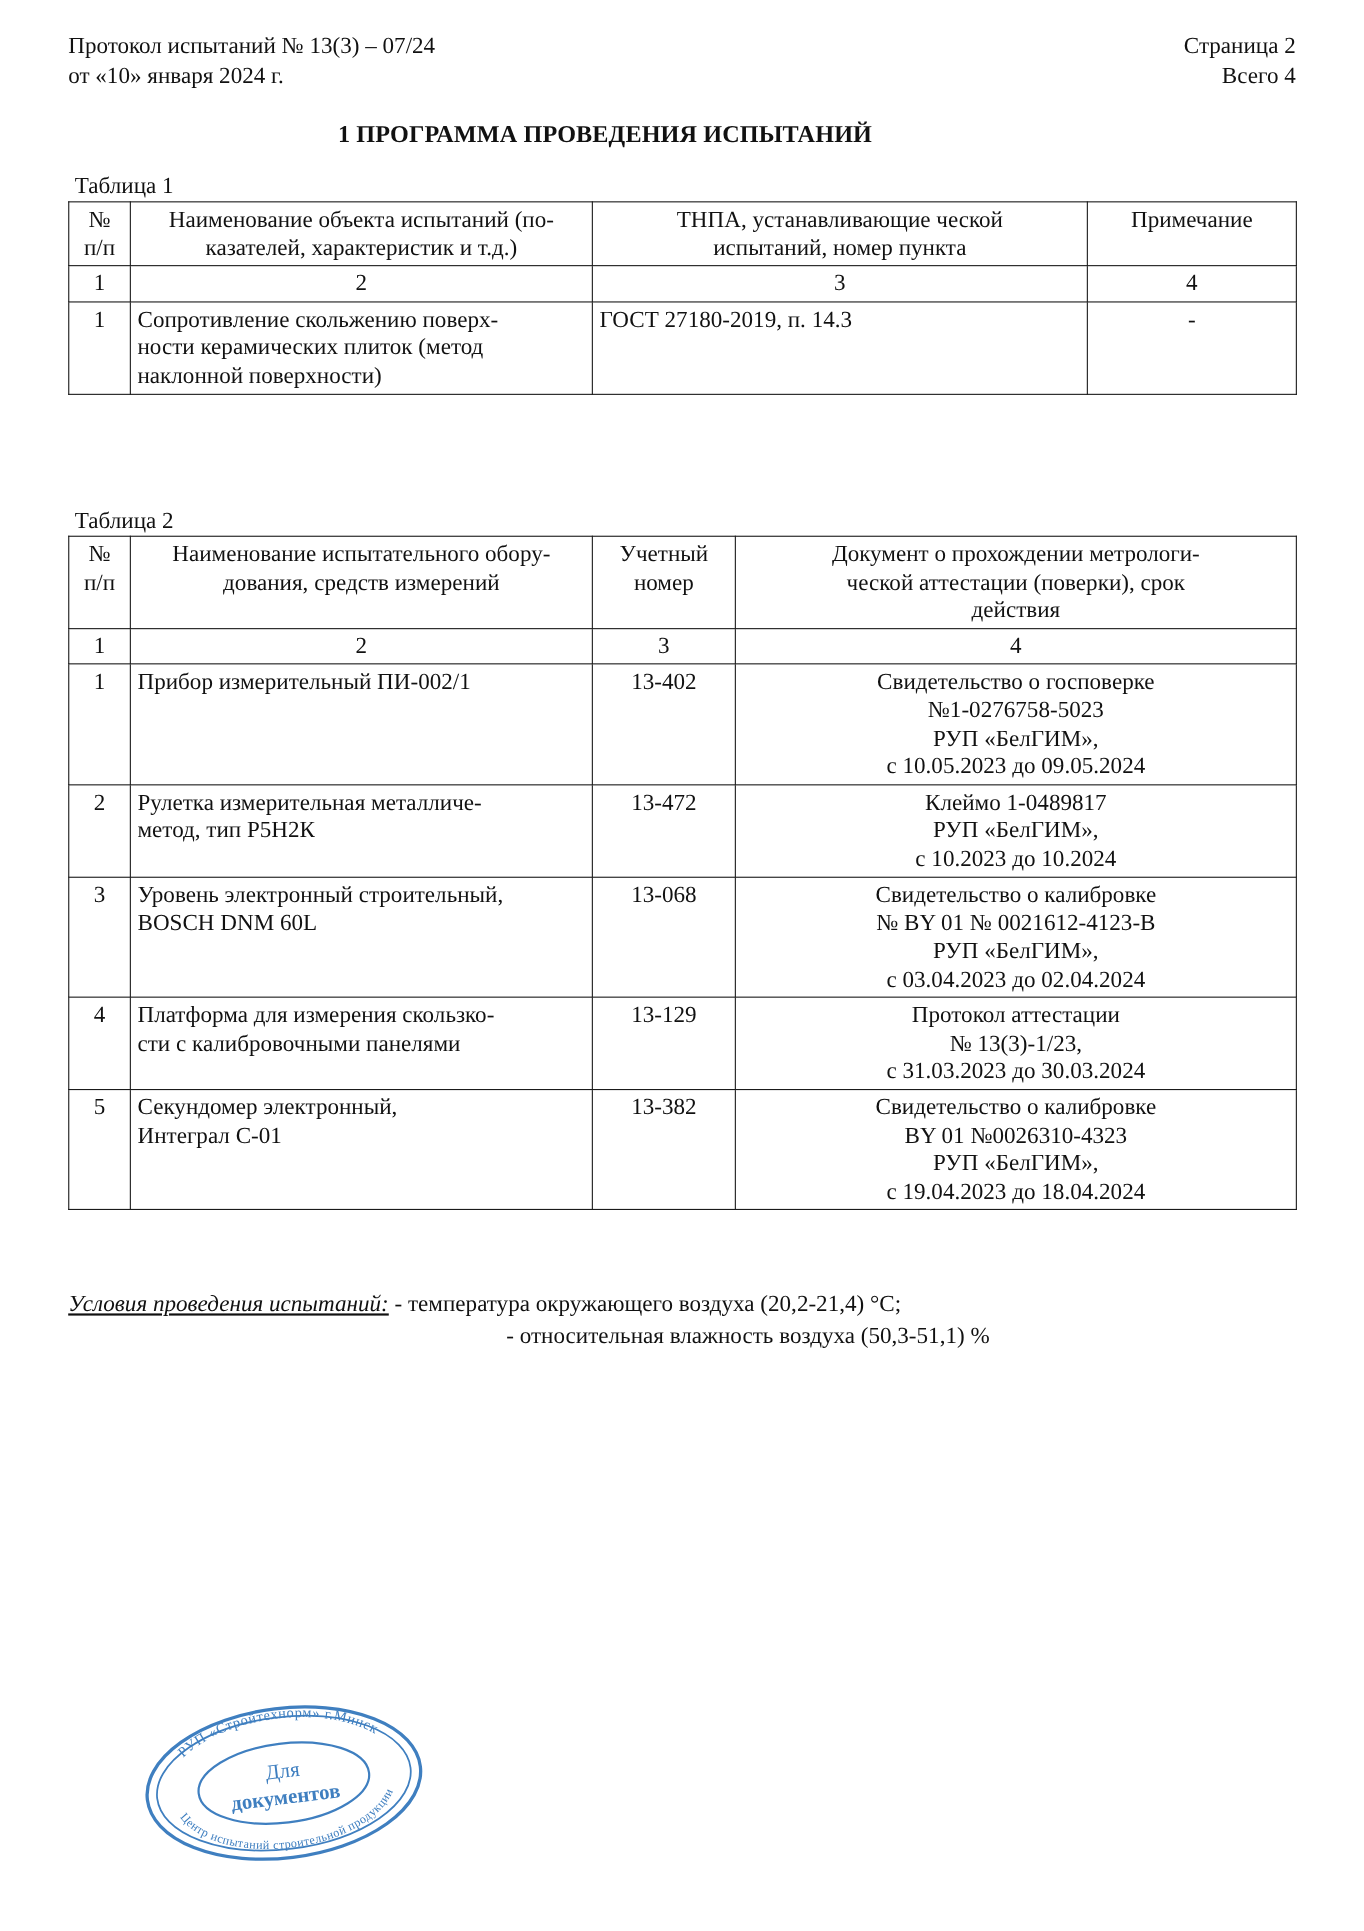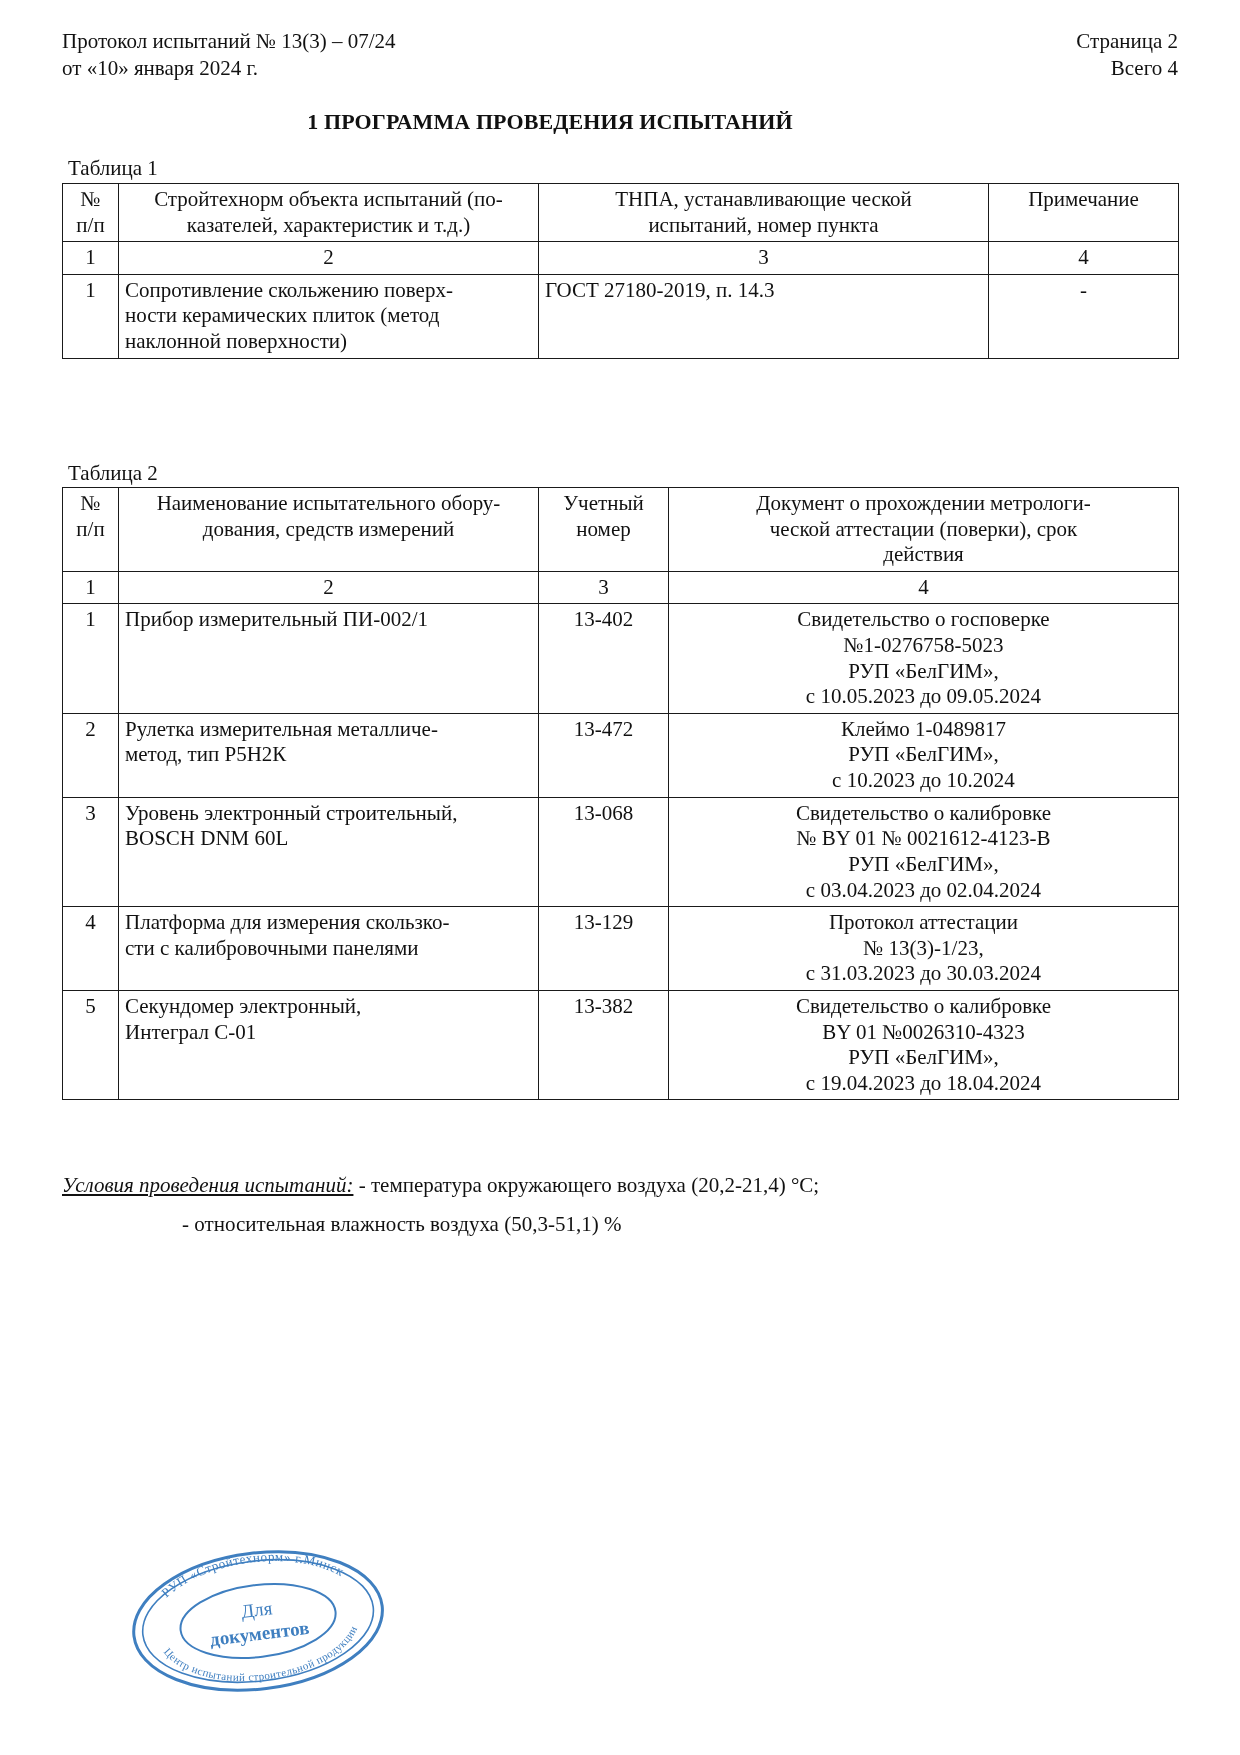--- a/index.html
+++ b/index.html
@@ -112,21 +112,22 @@
     top: 1172px;
     left: 62px;
     width: 1116px;
     font-size: 21px;
   }
   .conditions .line1 .label {
     text-decoration: underline;
     font-style: italic;
   }
   .conditions .line2 {
-    margin-top: 12px;
+    text-align: center;
+    margin-top: 2px;
     padding-left: 120px;
   }
 
   
   .stamp {
     position: absolute;
     left: 128px;
     top: 1548px;
     width: 260px;
     height: 145px;
@@ -161,21 +162,21 @@
       <col style="width:450px">
       <col style="width:190px">
     </colgroup>
     <tbody>
       <tr>
         <td class="ctr">
           <div>№</div>
           <div>п/п</div>
         </td>
         <td class="ctr">
-          <div>Стройтехнорм объекта испытаний (по-</div>
+          <div>Наименование объекта испытаний (по-</div>
           <div>казателей, характеристик и т.д.)</div>
         </td>
         <td class="ctr">
           <div>ТНПА, устанавливающие ческой</div>
           <div>испытаний,  номер пункта</div>
         </td>
         <td class="ctr">Примечание</td>
       </tr>
       <tr>
         <td class="ctr">1</td>

